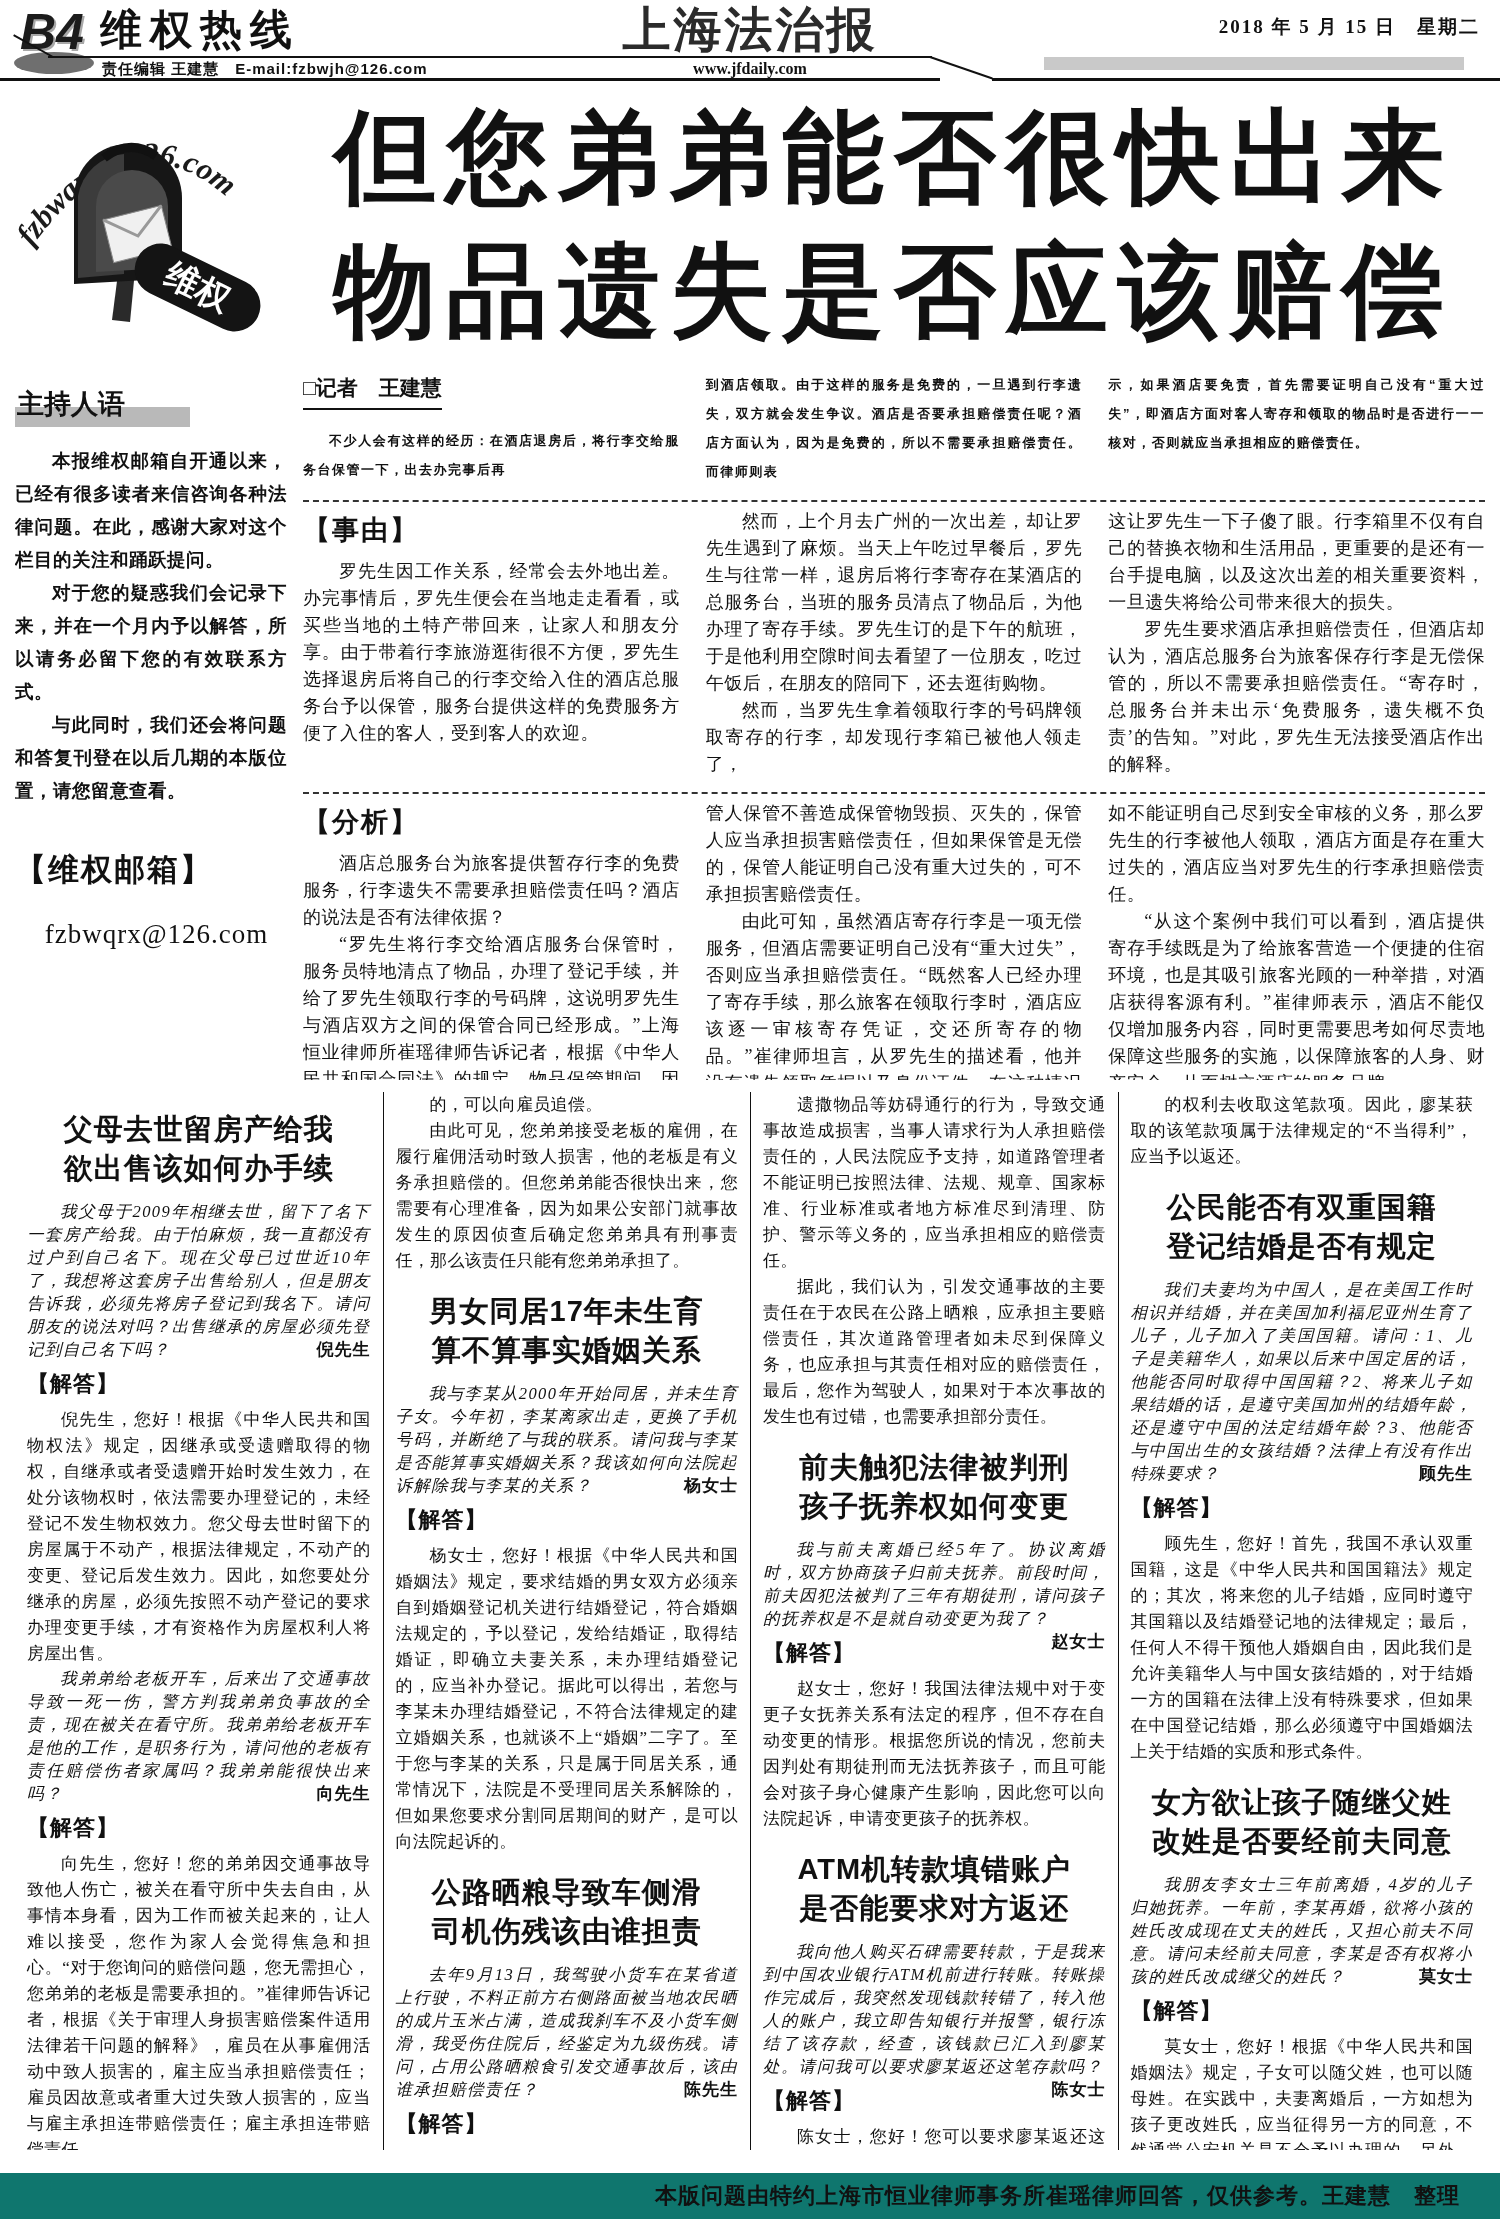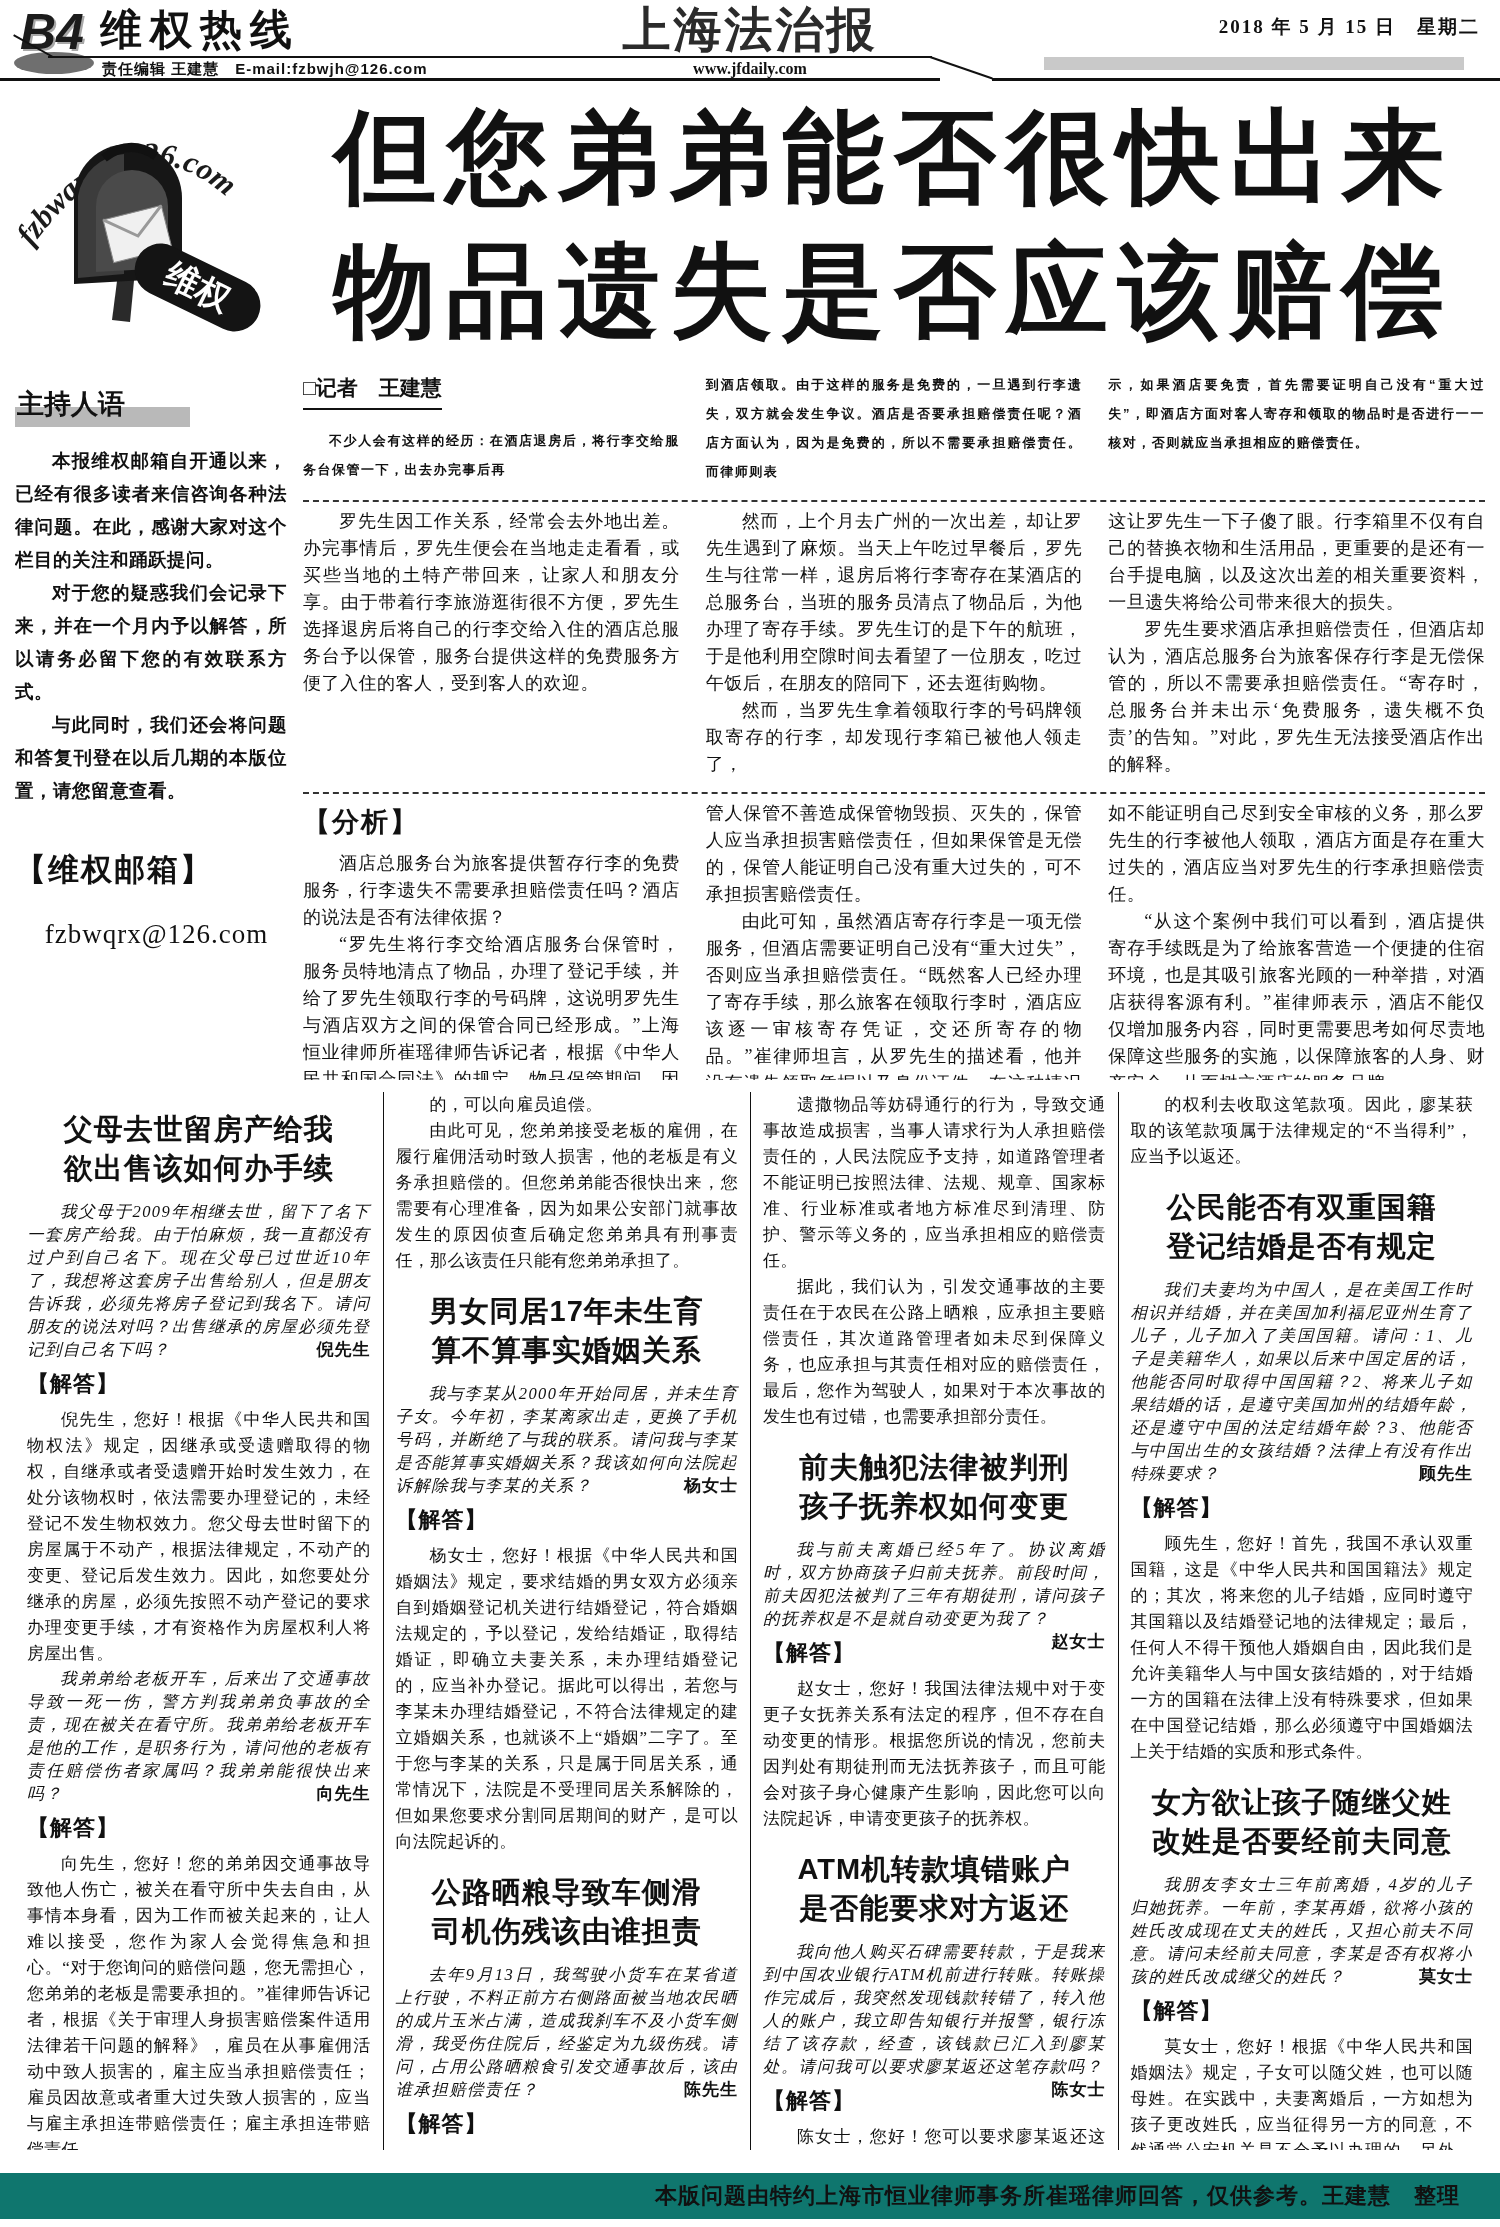--- a/index.html
+++ b/index.html
@@ -142,20 +142,21 @@
       <div>
         <p class="intro-p noind">到酒店领取。由于这样的服务是免费的，一旦遇到行李遗失，双方就会发生争议。酒店是否要承担赔偿责任呢？酒店方面认为，因为是免费的，所以不需要承担赔偿责任。而律师则表</p>
       </div>
       <div>
         <p class="intro-p noind">示，如果酒店要免责，首先需要证明自己没有“重大过失”，即酒店方面对客人寄存和领取的物品时是否进行一一核对，否则就应当承担相应的赔偿责任。</p>
       </div>
     </section>
 
     <section class="band">
       <div>
+        <h3 class="sec-label">【事由】</h3>
         <p class="body-p">罗先生因工作关系，经常会去外地出差。办完事情后，罗先生便会在当地走走看看，或买些当地的土特产带回来，让家人和朋友分享。由于带着行李旅游逛街很不方便，罗先生选择退房后将自己的行李交给入住的酒店总服务台予以保管，服务台提供这样的免费服务方便了入住的客人，受到客人的欢迎。</p>
       </div>
       <div>
         <p class="body-p">然而，上个月去广州的一次出差，却让罗先生遇到了麻烦。当天上午吃过早餐后，罗先生与往常一样，退房后将行李寄存在某酒店的总服务台，当班的服务员清点了物品后，为他办理了寄存手续。罗先生订的是下午的航班，于是他利用空隙时间去看望了一位朋友，吃过午饭后，在朋友的陪同下，还去逛街购物。</p>
         <p class="body-p">然而，当罗先生拿着领取行李的号码牌领取寄存的行李，却发现行李箱已被他人领走了，</p>
       </div>
       <div>
         <p class="body-p noind">这让罗先生一下子傻了眼。行李箱里不仅有自己的替换衣物和生活用品，更重要的是还有一台手提电脑，以及这次出差的相关重要资料，一旦遗失将给公司带来很大的损失。</p>
         <p class="body-p">罗先生要求酒店承担赔偿责任，但酒店却认为，酒店总服务台为旅客保存行李是无偿保管的，所以不需要承担赔偿责任。“寄存时，总服务台并未出示‘免费服务，遗失概不负责’的告知。”对此，罗先生无法接受酒店作出的解释。</p>
       </div>

